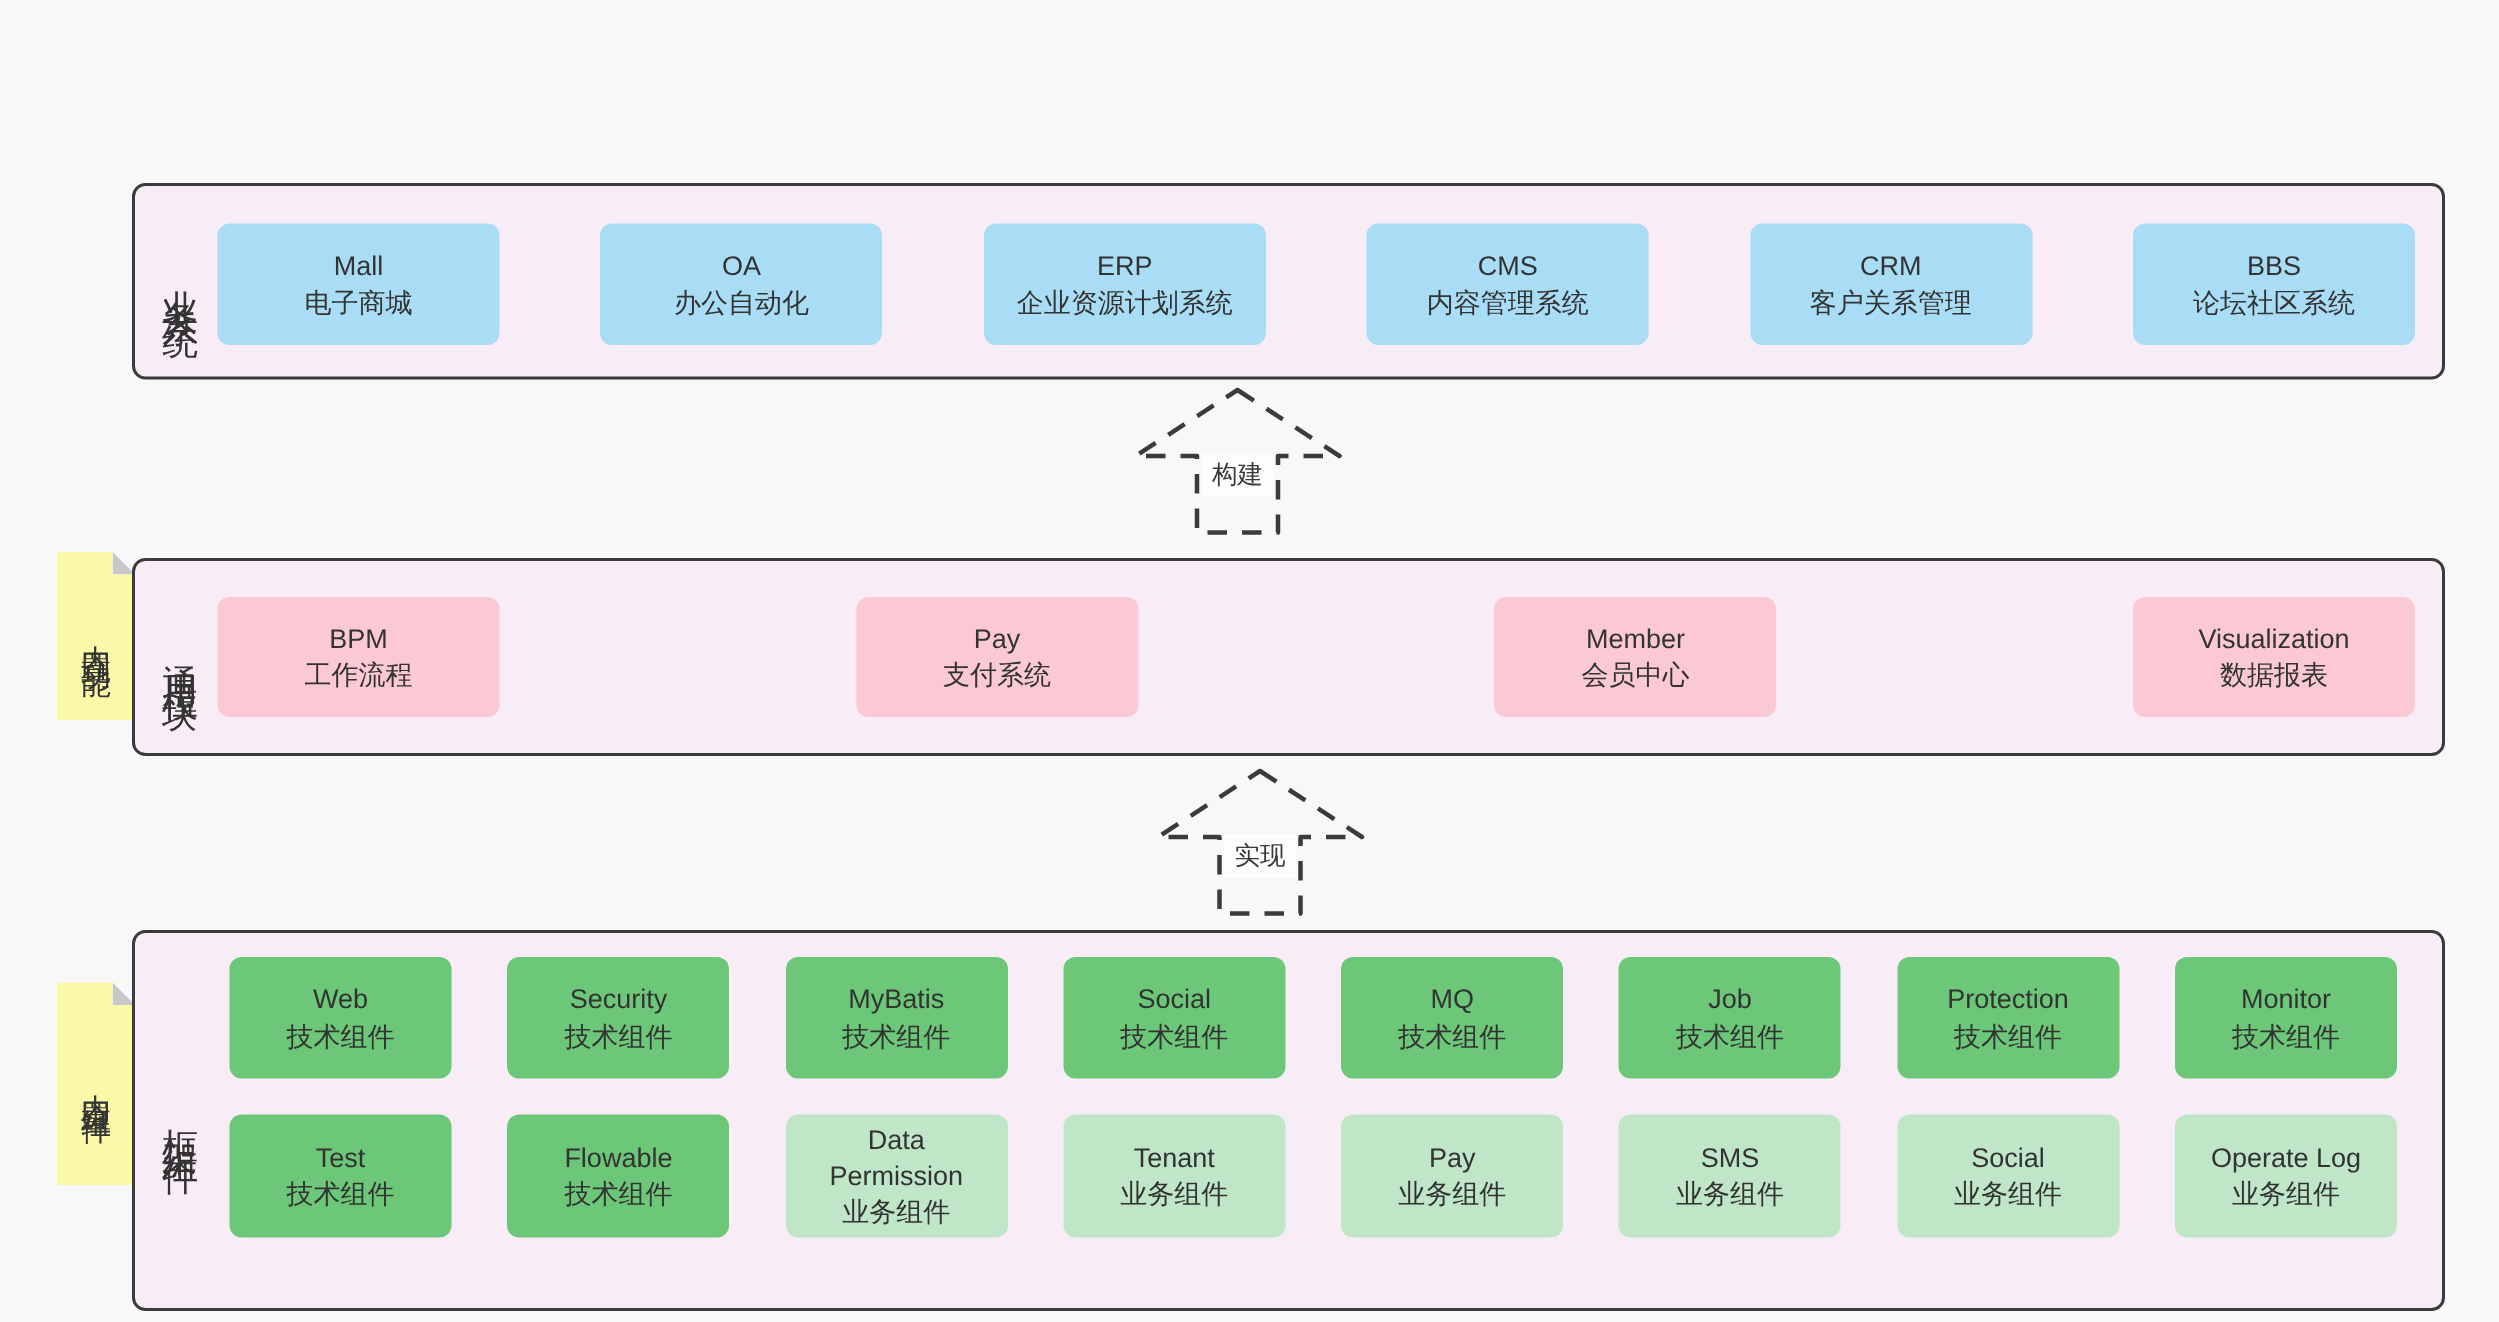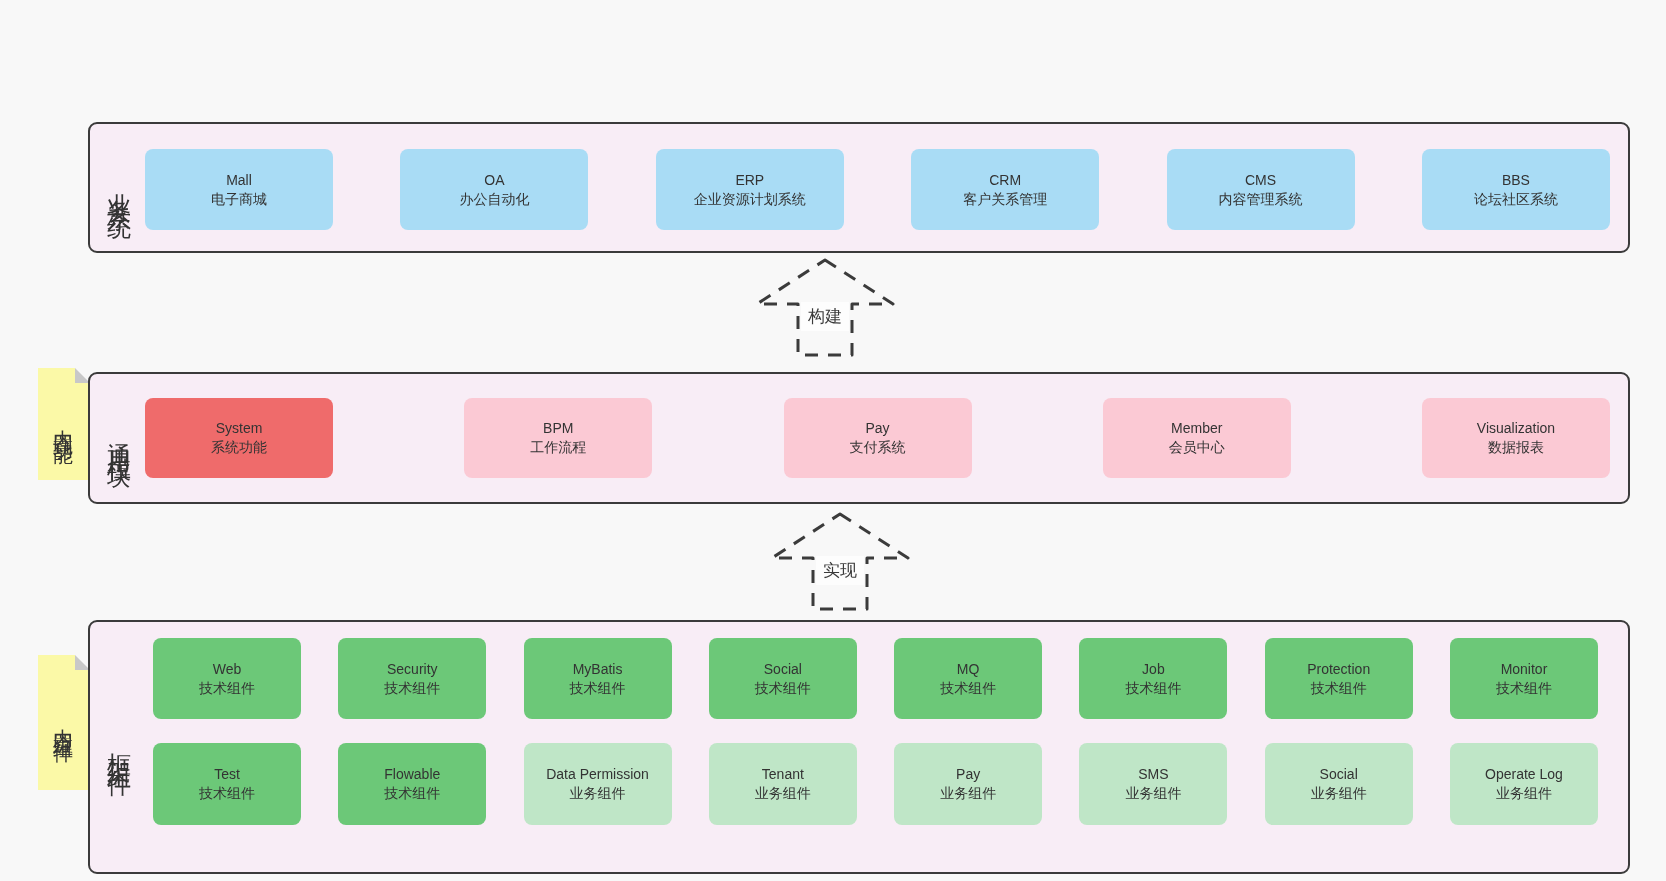--- a/index.html
+++ b/index.html
@@ -26,21 +26,21 @@
   }
   .row-wide{left:55px;right:18px;}
   .row-narrow{left:63px;right:30px;}
   #band-business .box-row{top:25px;height:81px;}
   #band-common .box-row{top:24px;height:80px;}
   #band-framework .box-row.r1{top:16px;height:81px;}
   #band-framework .box-row.r2{top:121px;height:82px;}
   .node{
     border-radius:8px;display:flex;flex-direction:column;
     align-items:center;justify-content:center;text-align:center;
-    font-size:14px;line-height:1.35;color:#333;
+    font-size:18px;line-height:1.35;color:#333;
     padding:0 14px;box-sizing:border-box;
   }
   .node-wide{width:188px;}
   .node-narrow{width:148px;padding:0 10px;}
   .blue{background:#a9dcf5;}
   .red{background:#ef6b6b;}
   .pink{background:#fbc9d4;}
   .green{background:#6cc878;}
   .lightgreen{background:#bfe6c7;}
   .sticky{
@@ -78,26 +78,26 @@
     </div>
     <div class="node node-wide blue">
       <span>OA</span>
       <span>办公自动化</span>
     </div>
     <div class="node node-wide blue">
       <span>ERP</span>
       <span>企业资源计划系统</span>
     </div>
     <div class="node node-wide blue">
+      <span>CMS</span>
+      <span>内容管理系统</span>
+    </div>
+    <div class="node node-wide blue">
       <span>CRM</span>
       <span>客户关系管理</span>
-    </div>
-    <div class="node node-wide blue">
-      <span>CMS</span>
-      <span>内容管理系统</span>
     </div>
     <div class="node node-wide blue">
       <span>BBS</span>
       <span>论坛社区系统</span>
     </div>
   </div>
 </div>
 
 <div class="block-arrow" id="arrow-build">
   <svg width="140" height="100" viewBox="0 0 140 100">
@@ -108,24 +108,20 @@
 
 <div class="sticky" id="sticky-features">
   <span class="fold-cut"></span>
   <span class="fold"></span>
   <span class="sticky-text">内置功能</span>
 </div>
 
 <div class="band" id="band-common">
   <div class="v-label">通用模块</div>
   <div class="box-row row-wide">
-    <div class="node node-wide red">
-      <span>System</span>
-      <span>系统功能</span>
-    </div>
     <div class="node node-wide pink">
       <span>BPM</span>
       <span>工作流程</span>
     </div>
     <div class="node node-wide pink">
       <span>Pay</span>
       <span>支付系统</span>
     </div>
     <div class="node node-wide pink">
       <span>Member</span>

